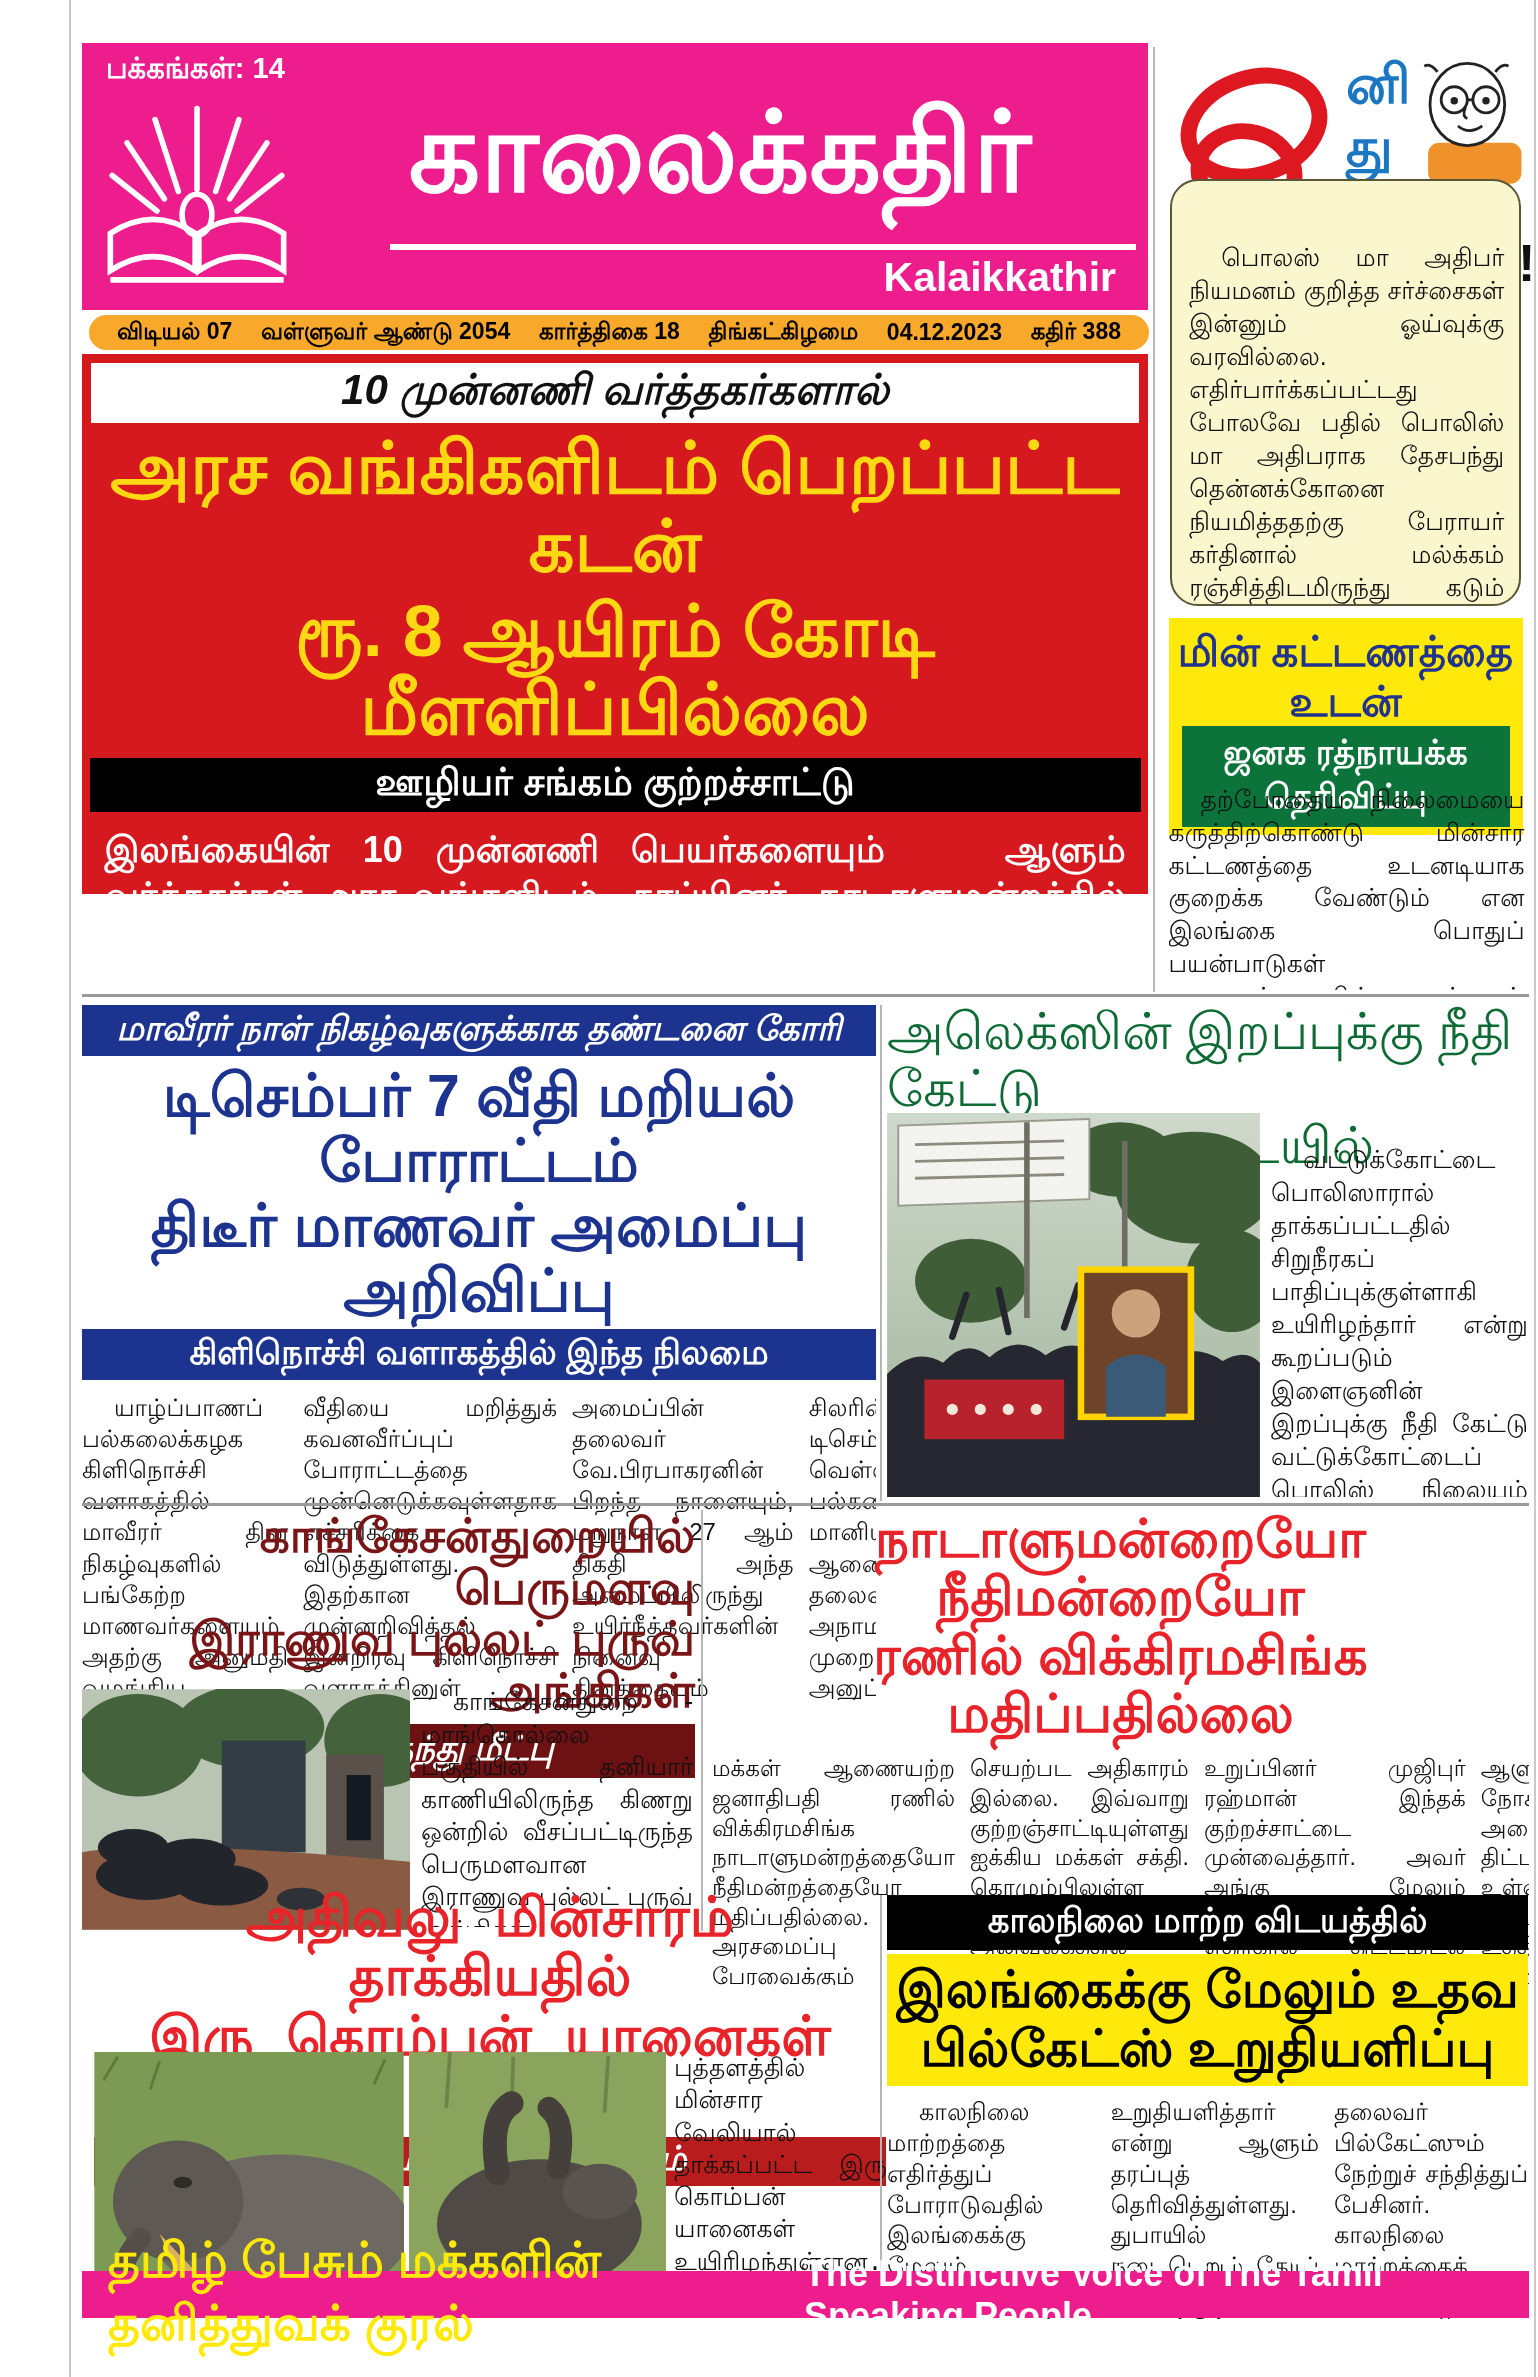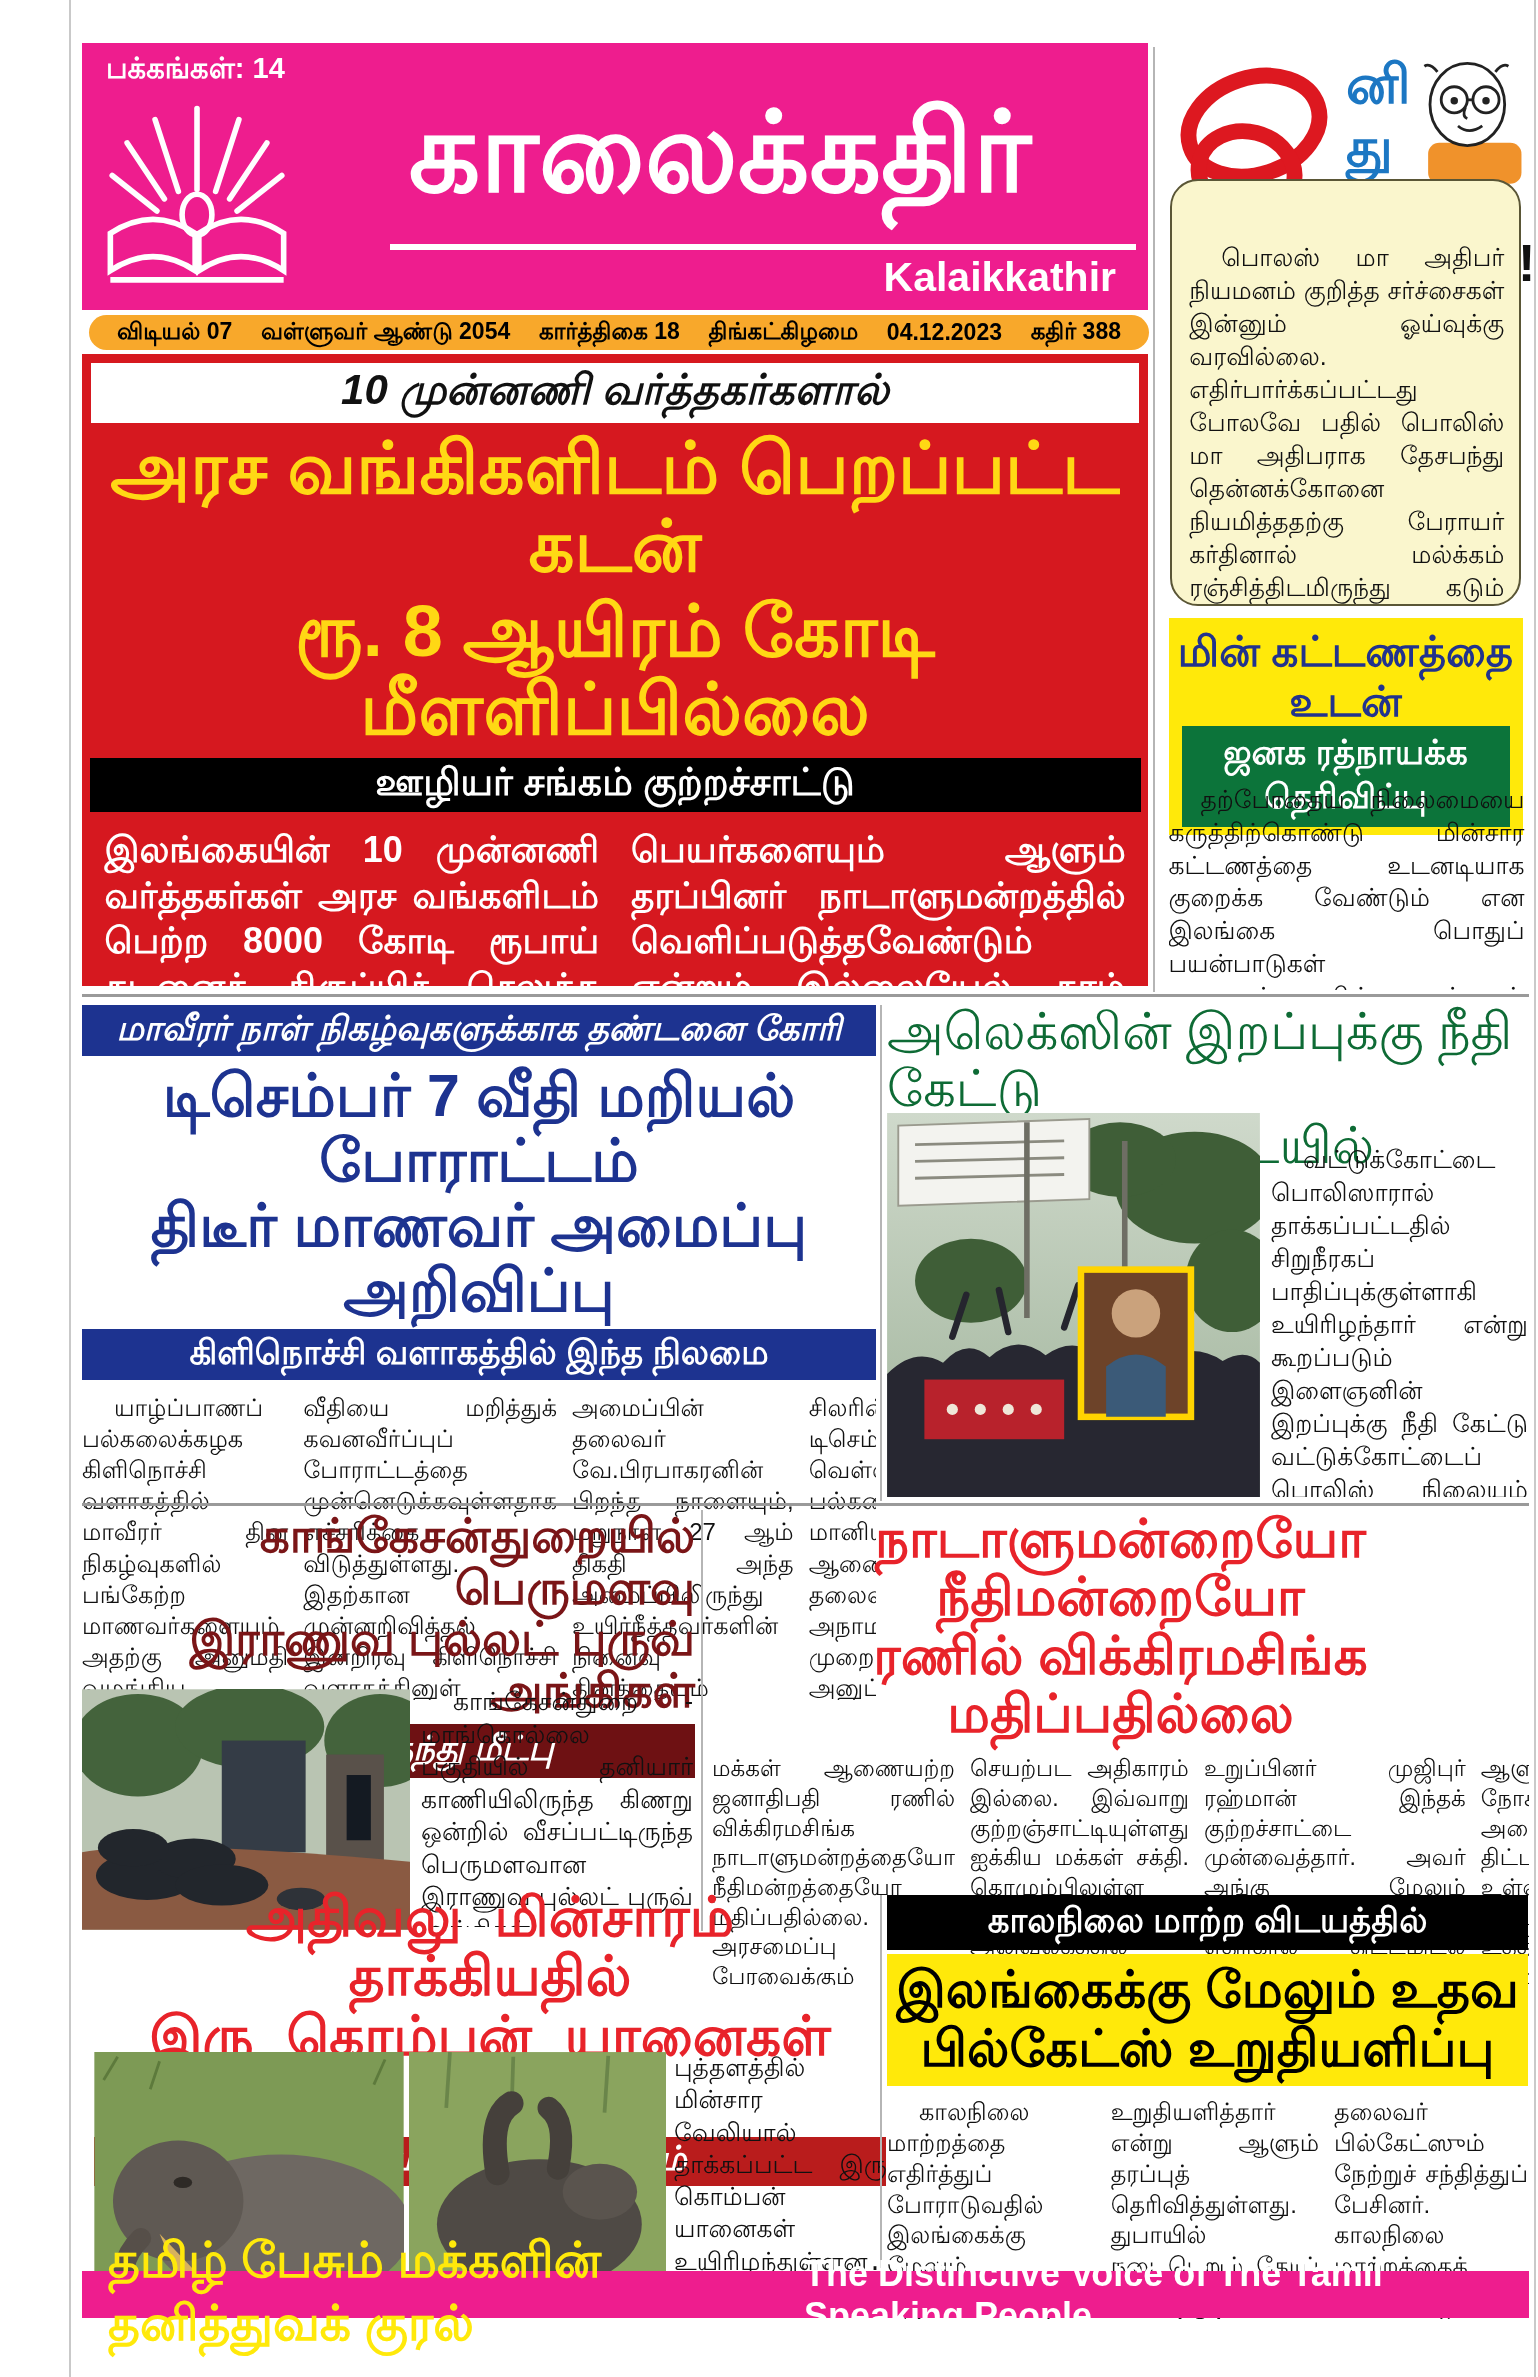--- a/index.html
+++ b/index.html
@@ -17,21 +17,21 @@
               font-size:112px;font-weight:bold;color:#fff;line-height:1.3;white-space:nowrap;}
   .mast-rule{position:absolute;left:308px;top:201px;width:746px;height:5.6px;background:#fff;}
   .mast-sub{position:absolute;right:32px;top:211px;font-size:41px;font-weight:bold;color:#fff;}
 
   
   .dateline{left:89px;top:315px;width:1060px;height:35px;background:#F8A82B;border-radius:17.7px;
             display:flex;align-items:center;justify-content:space-between;padding:0 28px;box-sizing:border-box;
             font-size:23px;font-weight:bold;color:#000;}
 
   
-  .lead{left:82px;top:354px;width:1066px;height:632px;background:#D6181F;box-sizing:border-box;}
+  .lead{left:82px;top:354px;width:1066px;height:540px;background:#D6181F;box-sizing:border-box;}
   .lead-kicker{margin:9.3px 9.3px 0;background:#fff;color:#111;text-align:center;
                font-style:italic;font-weight:600;font-size:42px;padding:2.8px 0;}
   .lead-headline{color:#FFD814;font-weight:bold;text-align:center;font-size:72px;line-height:1.08;margin-top:7.5px;}
   .lead-subbar{margin:9.3px 7.5px 0;background:#000;color:#fff;text-align:center;font-weight:bold;font-size:38px;padding:2.8px 0;}
   .lead-body{margin:15px 22.4px 0;display:flex;gap:32px;color:#fff;font-weight:bold;font-size:36px;
              line-height:1.27;text-align:justify;height:336px;overflow:hidden;}
   .lead-body .col{flex:1;}
 
   
   .secret{left:1161px;top:47px;width:369px;height:945px;}

